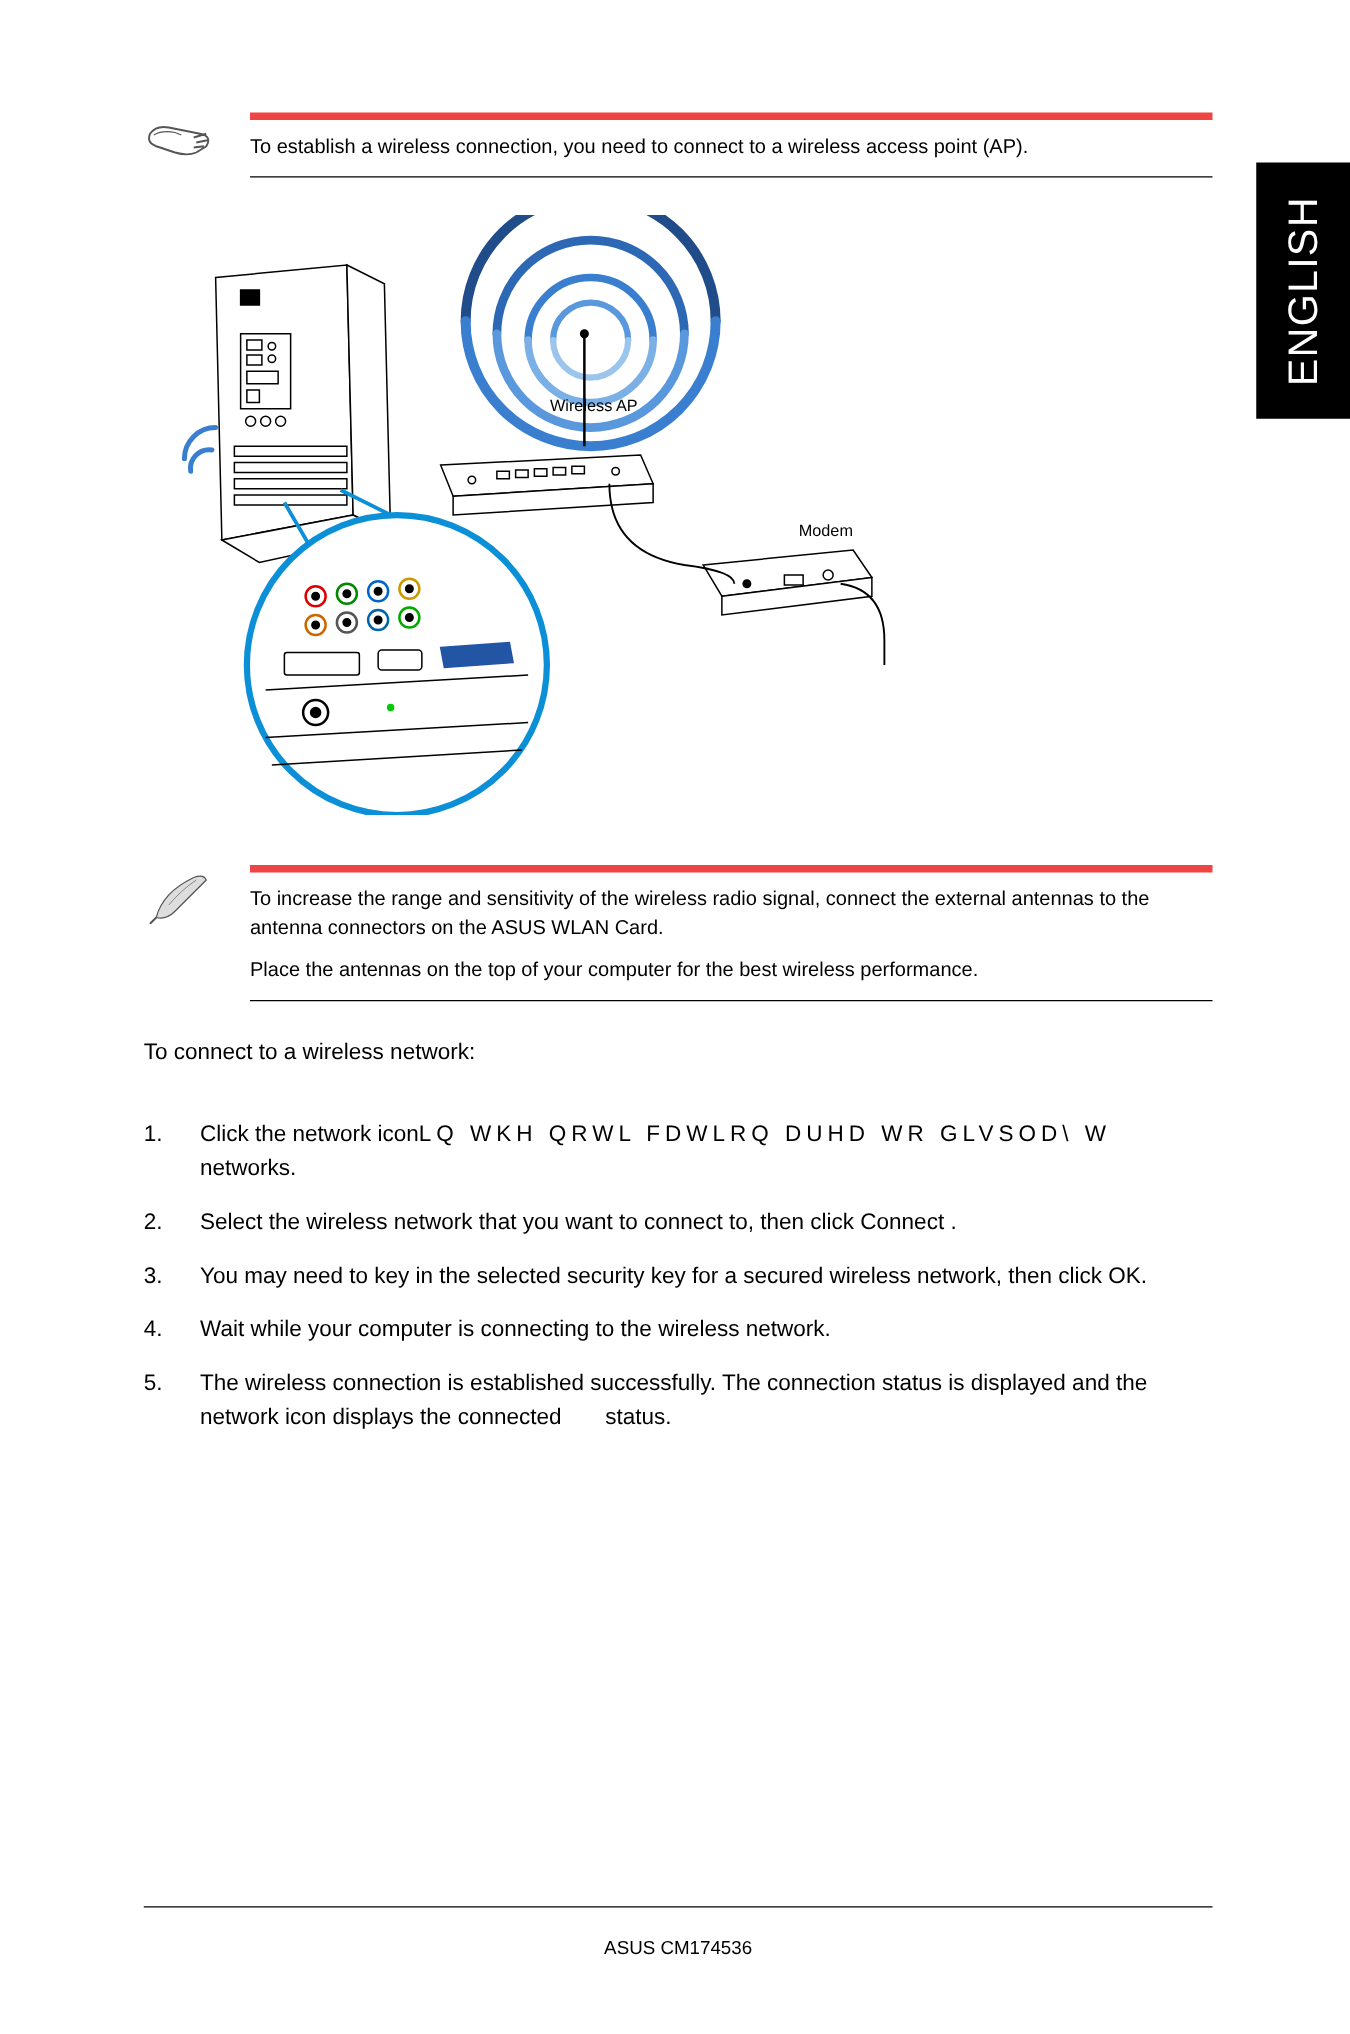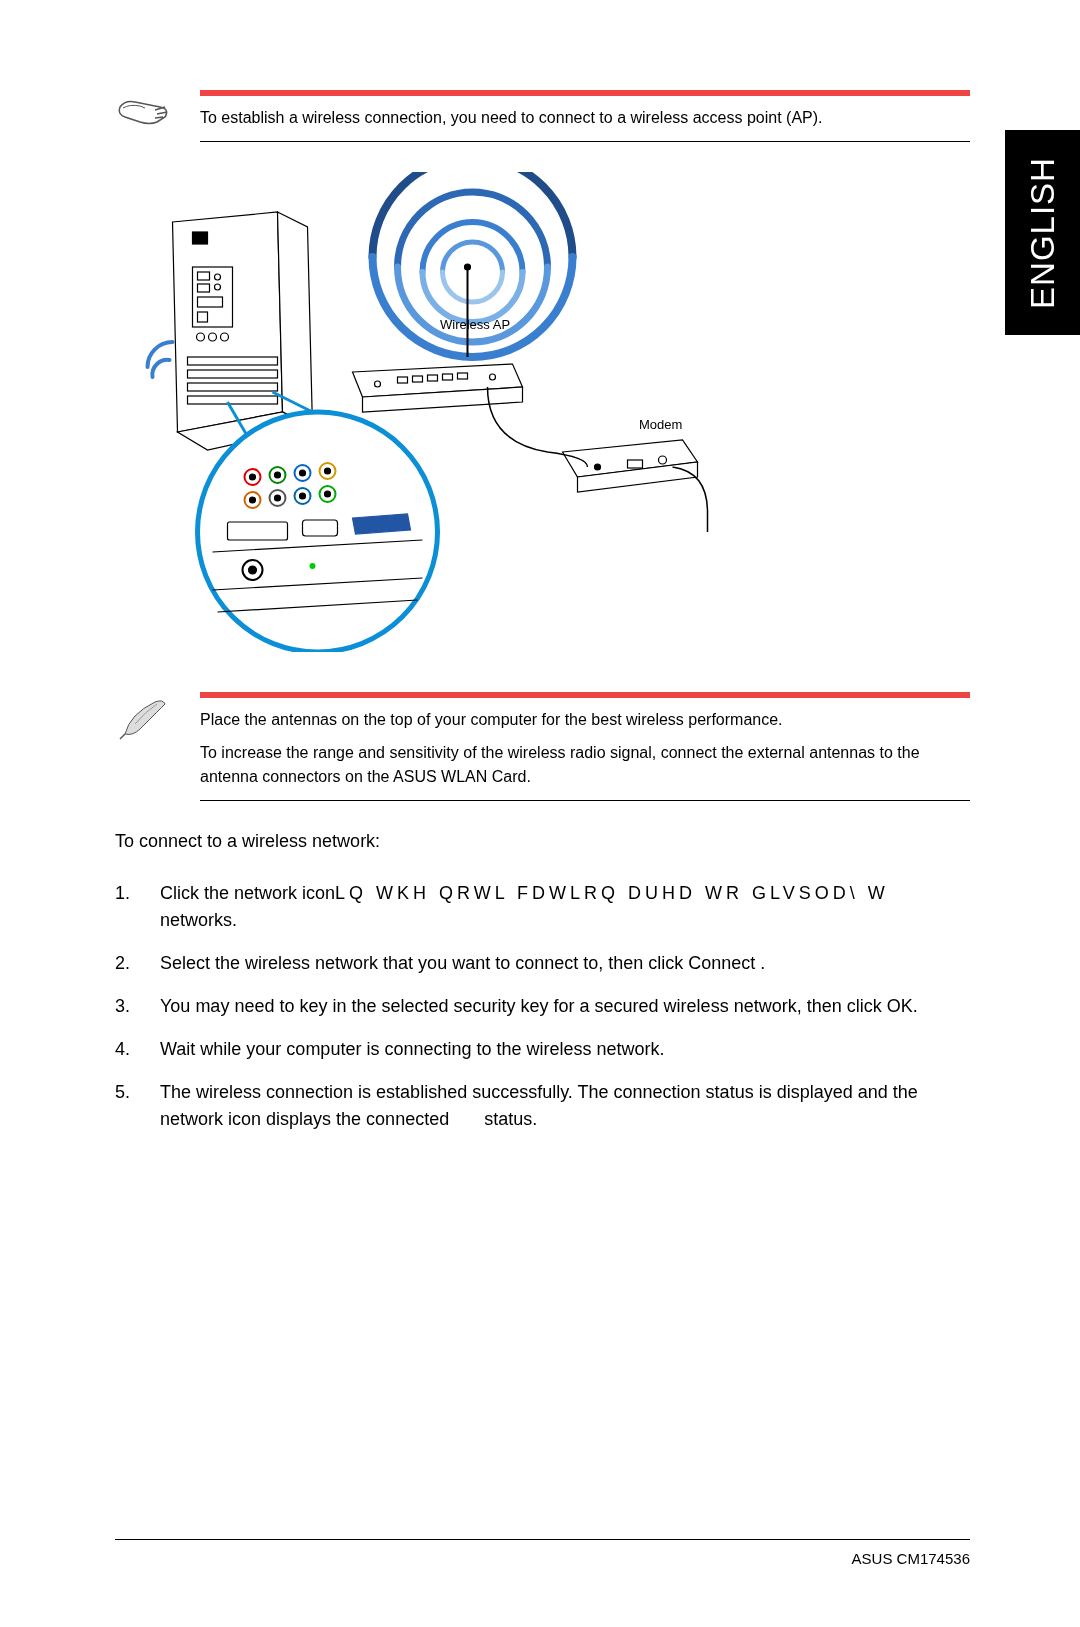--- a/index.html
+++ b/index.html
@@ -70,21 +70,21 @@
     margin: 30px 0 40px 0;
     position: relative;
   }
   .diagram svg { width: 100%; height: 100%; }
   .diag-label {
     position: absolute;
     font-size: 13px;
   }
   .section-lead {
     font-size: 18px;
-    margin: 30px 0 28px 0;
+    margin: 30px 0 42px 0;
   }
   ol {
     list-style: none;
     counter-reset: step;
   }
   ol li {
     counter-increment: step;
     position: relative;
     padding-left: 45px;
     font-size: 18px;
@@ -99,23 +99,23 @@
   }
   .scrambled {
     letter-spacing: 4px;
   }
   .footer {
     position: absolute;
     bottom: 60px;
     left: 115px;
     right: 110px;
     border-top: 1px solid #000;
-    padding-top: 10px;
+    padding-top: 24px;
     display: flex;
-    justify-content: flex-end;
+    justify-content: center;
     font-size: 15px;
   }
 </style>
 </head>
 <body>
 
 <div class="page">
   <div class="language-tab">
     <span>ENGLISH</span>
   </div>
@@ -249,22 +249,22 @@
 
   <div class="note-block">
     <div class="note-icon">
       <svg viewBox="0 0 60 50">
         <path d="M10 40 Q 15 20 40 8 Q 48 5 50 10 Q 45 15 25 35 Q 18 42 10 40 Z" fill="#ddd" stroke="#555" stroke-width="1"></path>
         <path d="M10 40 L 5 45" stroke="#555" stroke-width="1.5"></path>
         <path d="M20 30 Q 30 18 42 10" stroke="#888" stroke-width="0.8" fill="none"></path>
       </svg>
     </div>
     <div class="note-content">
+      <p>To increase the range and sensitivity of the wireless radio signal, connect the external antennas to the antenna connectors on the ASUS WLAN Card.</p>
       <p>Place the antennas on the top of your computer for the best wireless performance.</p>
-      <p>To increase the range and sensitivity of the wireless radio signal, connect the external antennas to the antenna connectors on the ASUS WLAN Card.</p>
     </div>
   </div>
 
   <p class="section-lead">To connect to a wireless network:</p>
 
   <ol>
     <li>
       <span>Click the network icon</span><span class="scrambled">LQ WKH QRWL FDWLRQ DUHD WR GLVSOD\ W</span><br>
       <span>networks.</span>
     </li>

